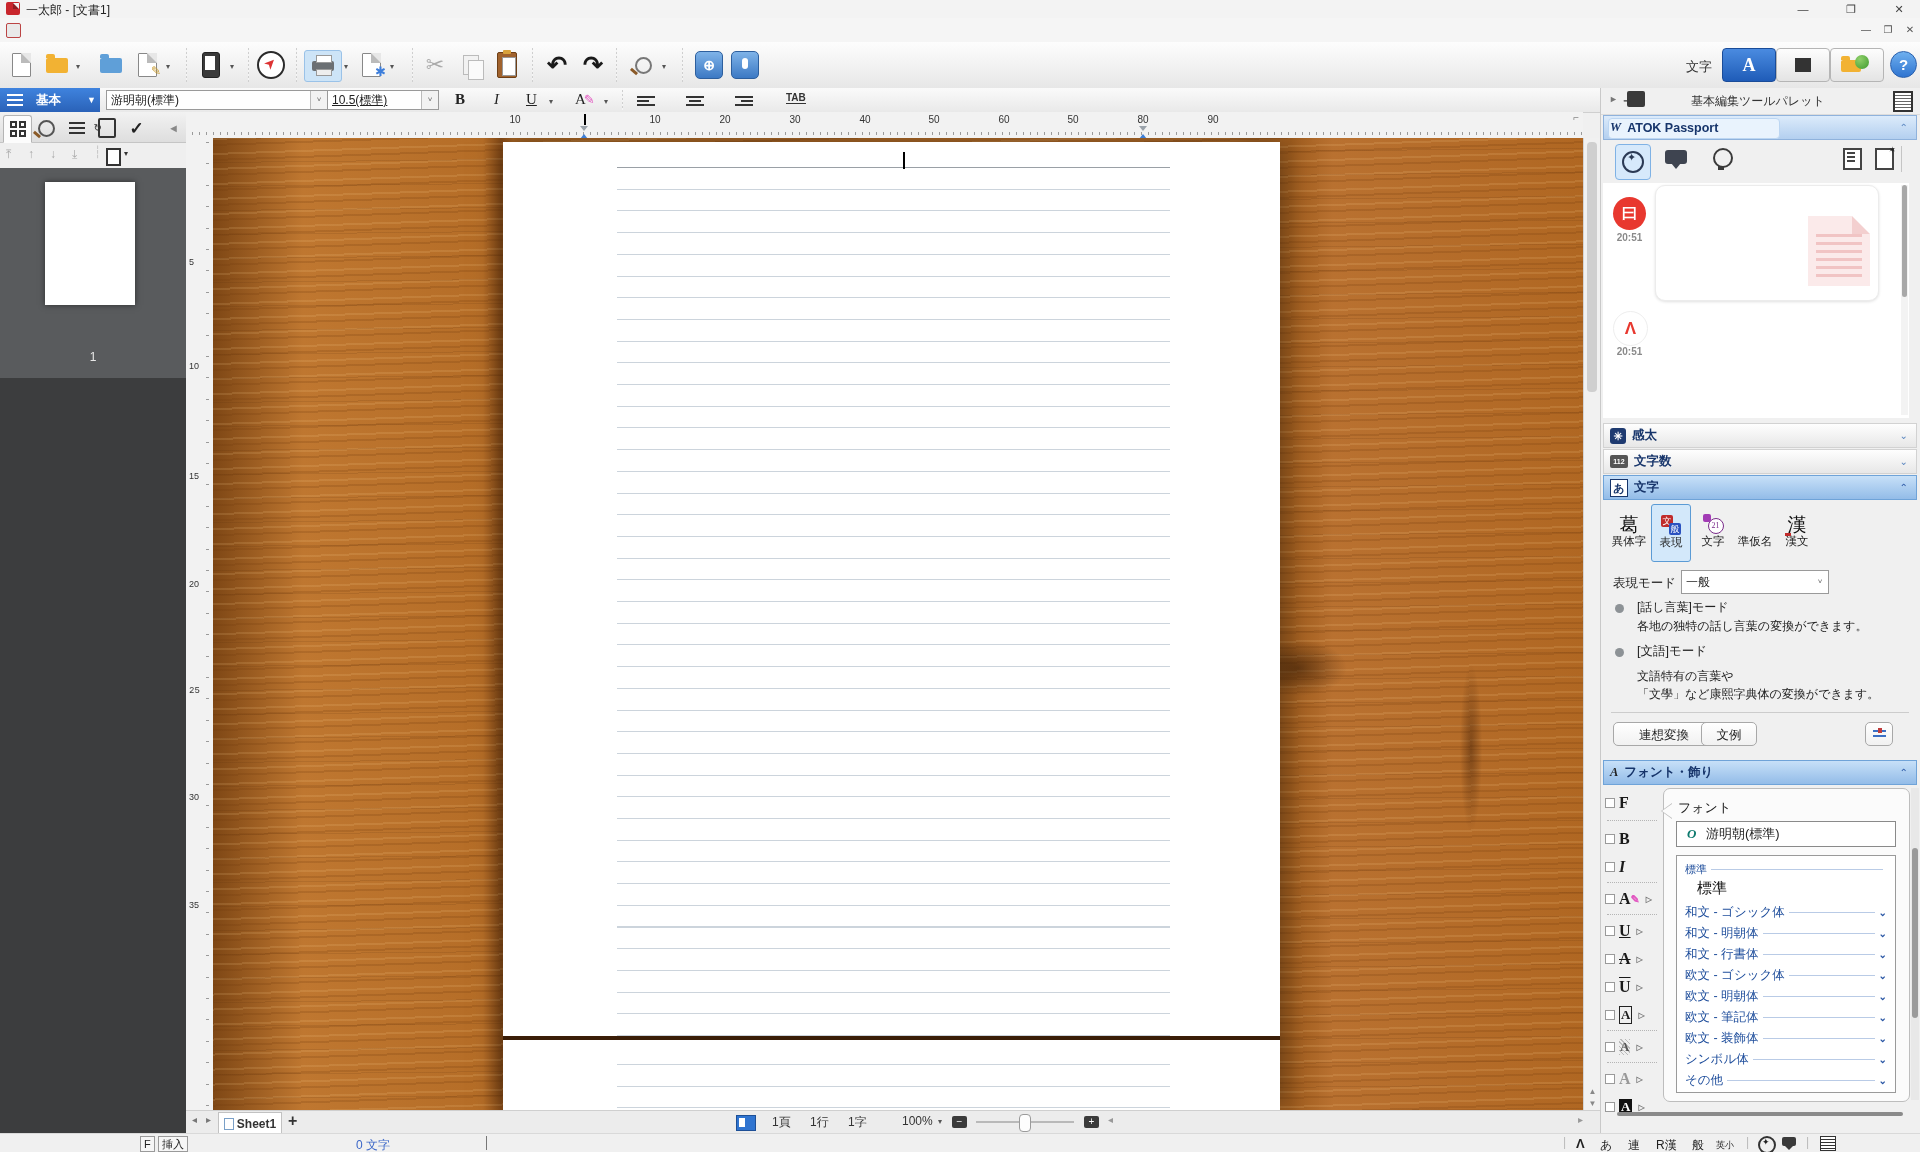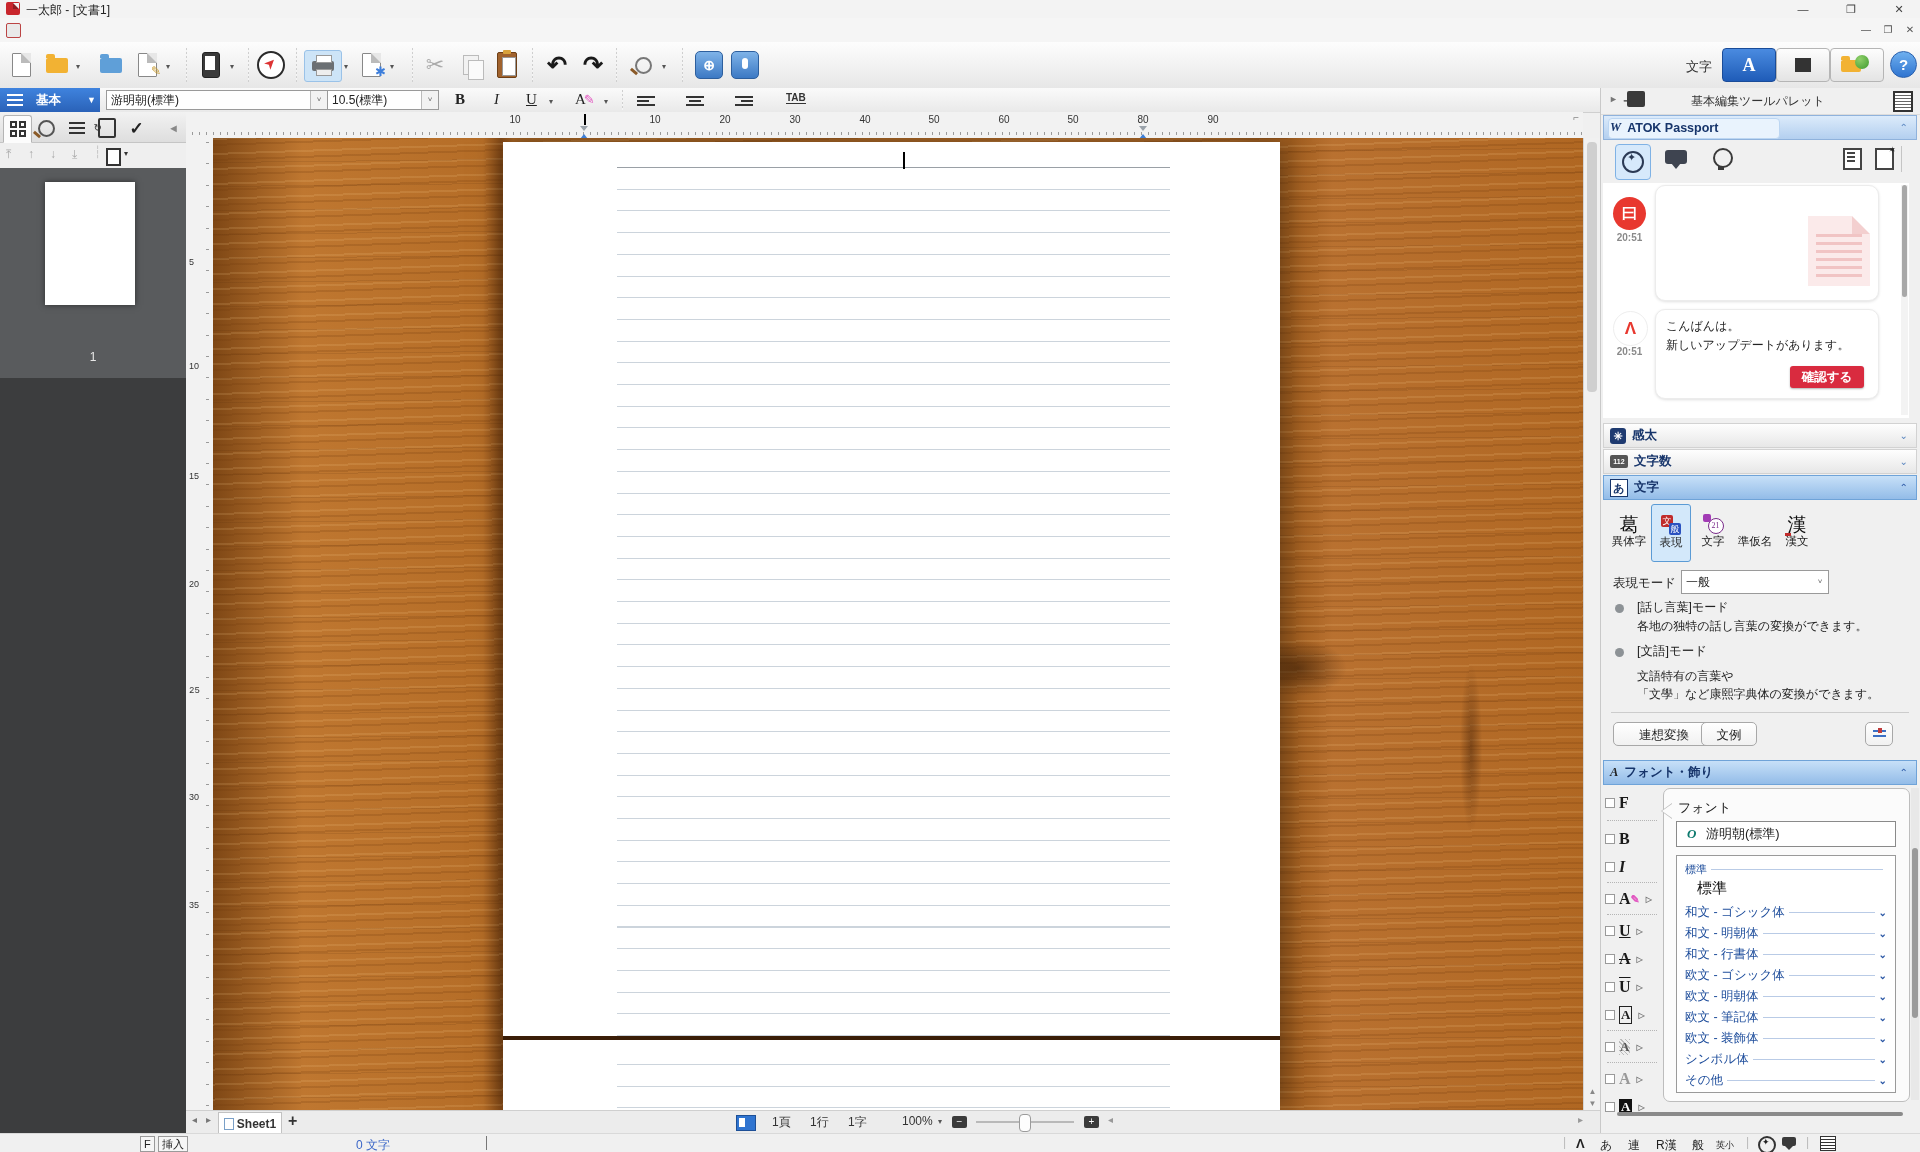--- a/index.html
+++ b/index.html
@@ -240,21 +240,21 @@
   <div class="abs circ" style="left:1890px;top:9px;width:25px;height:25px;background:linear-gradient(#6fb0ef,#2f74d0);border:1px solid #2a60ad;color:#fff;font-weight:bold;font-size:15px;text-align:center;line-height:25px;">?</div>
 </div>
 
 <div id="toolbar2" class="abs">
   <div id="tb2blue" class="abs">
     <div style="position:absolute;left:7px;top:6px;width:16px;height:12px;background:repeating-linear-gradient(#fff 0 2px,transparent 2px 5px);"></div>
     <span style="position:absolute;left:36px;top:4px;font-weight:bold;font-size:12.5px;">基本</span>
     <span style="position:absolute;right:4px;top:7px;font-size:9px;">▼</span>
   </div>
   <div class="combo" style="left:106px;width:216px;"><span>游明朝(標準)</span><span class="dd">˅</span></div>
-  <div class="combo" style="left:327px;width:106px;"><span>10.5(標準)</span><span class="dd">˅</span></div>
+  <div class="combo" style="left:327px;width:106px;text-decoration:underline;"><span>10.5(標準)</span><span class="dd">˅</span></div>
   <div class="fmtbtn" style="left:455px;font-weight:bold;">B</div>
   <div class="fmtbtn" style="left:494px;font-style:italic;">I</div>
   <div class="fmtbtn" style="left:526px;text-decoration:underline;">U</div>
   <span class="abs" style="left:549px;top:9px;font-size:8px;color:#555;">▾</span>
   <div class="fmtbtn" style="left:575px;">
       <span>A</span>
       <span style="color:#e255c0;font-size:13px;margin-left:-2px;">✎</span>
     </div>
   <span class="abs" style="left:604px;top:9px;font-size:8px;color:#555;">▾</span>
   <div class="tsep" style="left:622px;top:2px;height:20px;"></div>
@@ -470,25 +470,20 @@
           <i style="top:34px;"></i>
           <i style="top:42px;"></i>
           <i style="top:50px;"></i>
           <i style="top:58px;"></i>
         </div>
     </div>
     <div class="mcirc" style="top:128px;background:#fff;border:1px solid #eee;">
       <span style="color:#e8382f;font-weight:bold;font-size:17px;">Λ</span>
     </div>
     <div class="mtime" style="top:163px;">20:51</div>
-    <div class="bubble" style="top:126px;height:90px;">
-      <span>こんばんは。</span><br>
-      <span>新しいアップデートがあります。</span>
-      <div class="redbtn" style="left:134px;top:56px;width:74px;height:22px;">確認する</div>
-    </div>
     <div class="mscroll">
         <i></i>
       </div>
   </div>
 
   <div class="hdr plain" style="top:335px;">
     <span style="width:16px;height:16px;background:#1e3a70;border-radius:3px;color:#fff;font-size:11px;text-align:center;line-height:16px;">✳</span>
     <span>感太</span>
     <span class="chev">⌄</span>
   </div>

